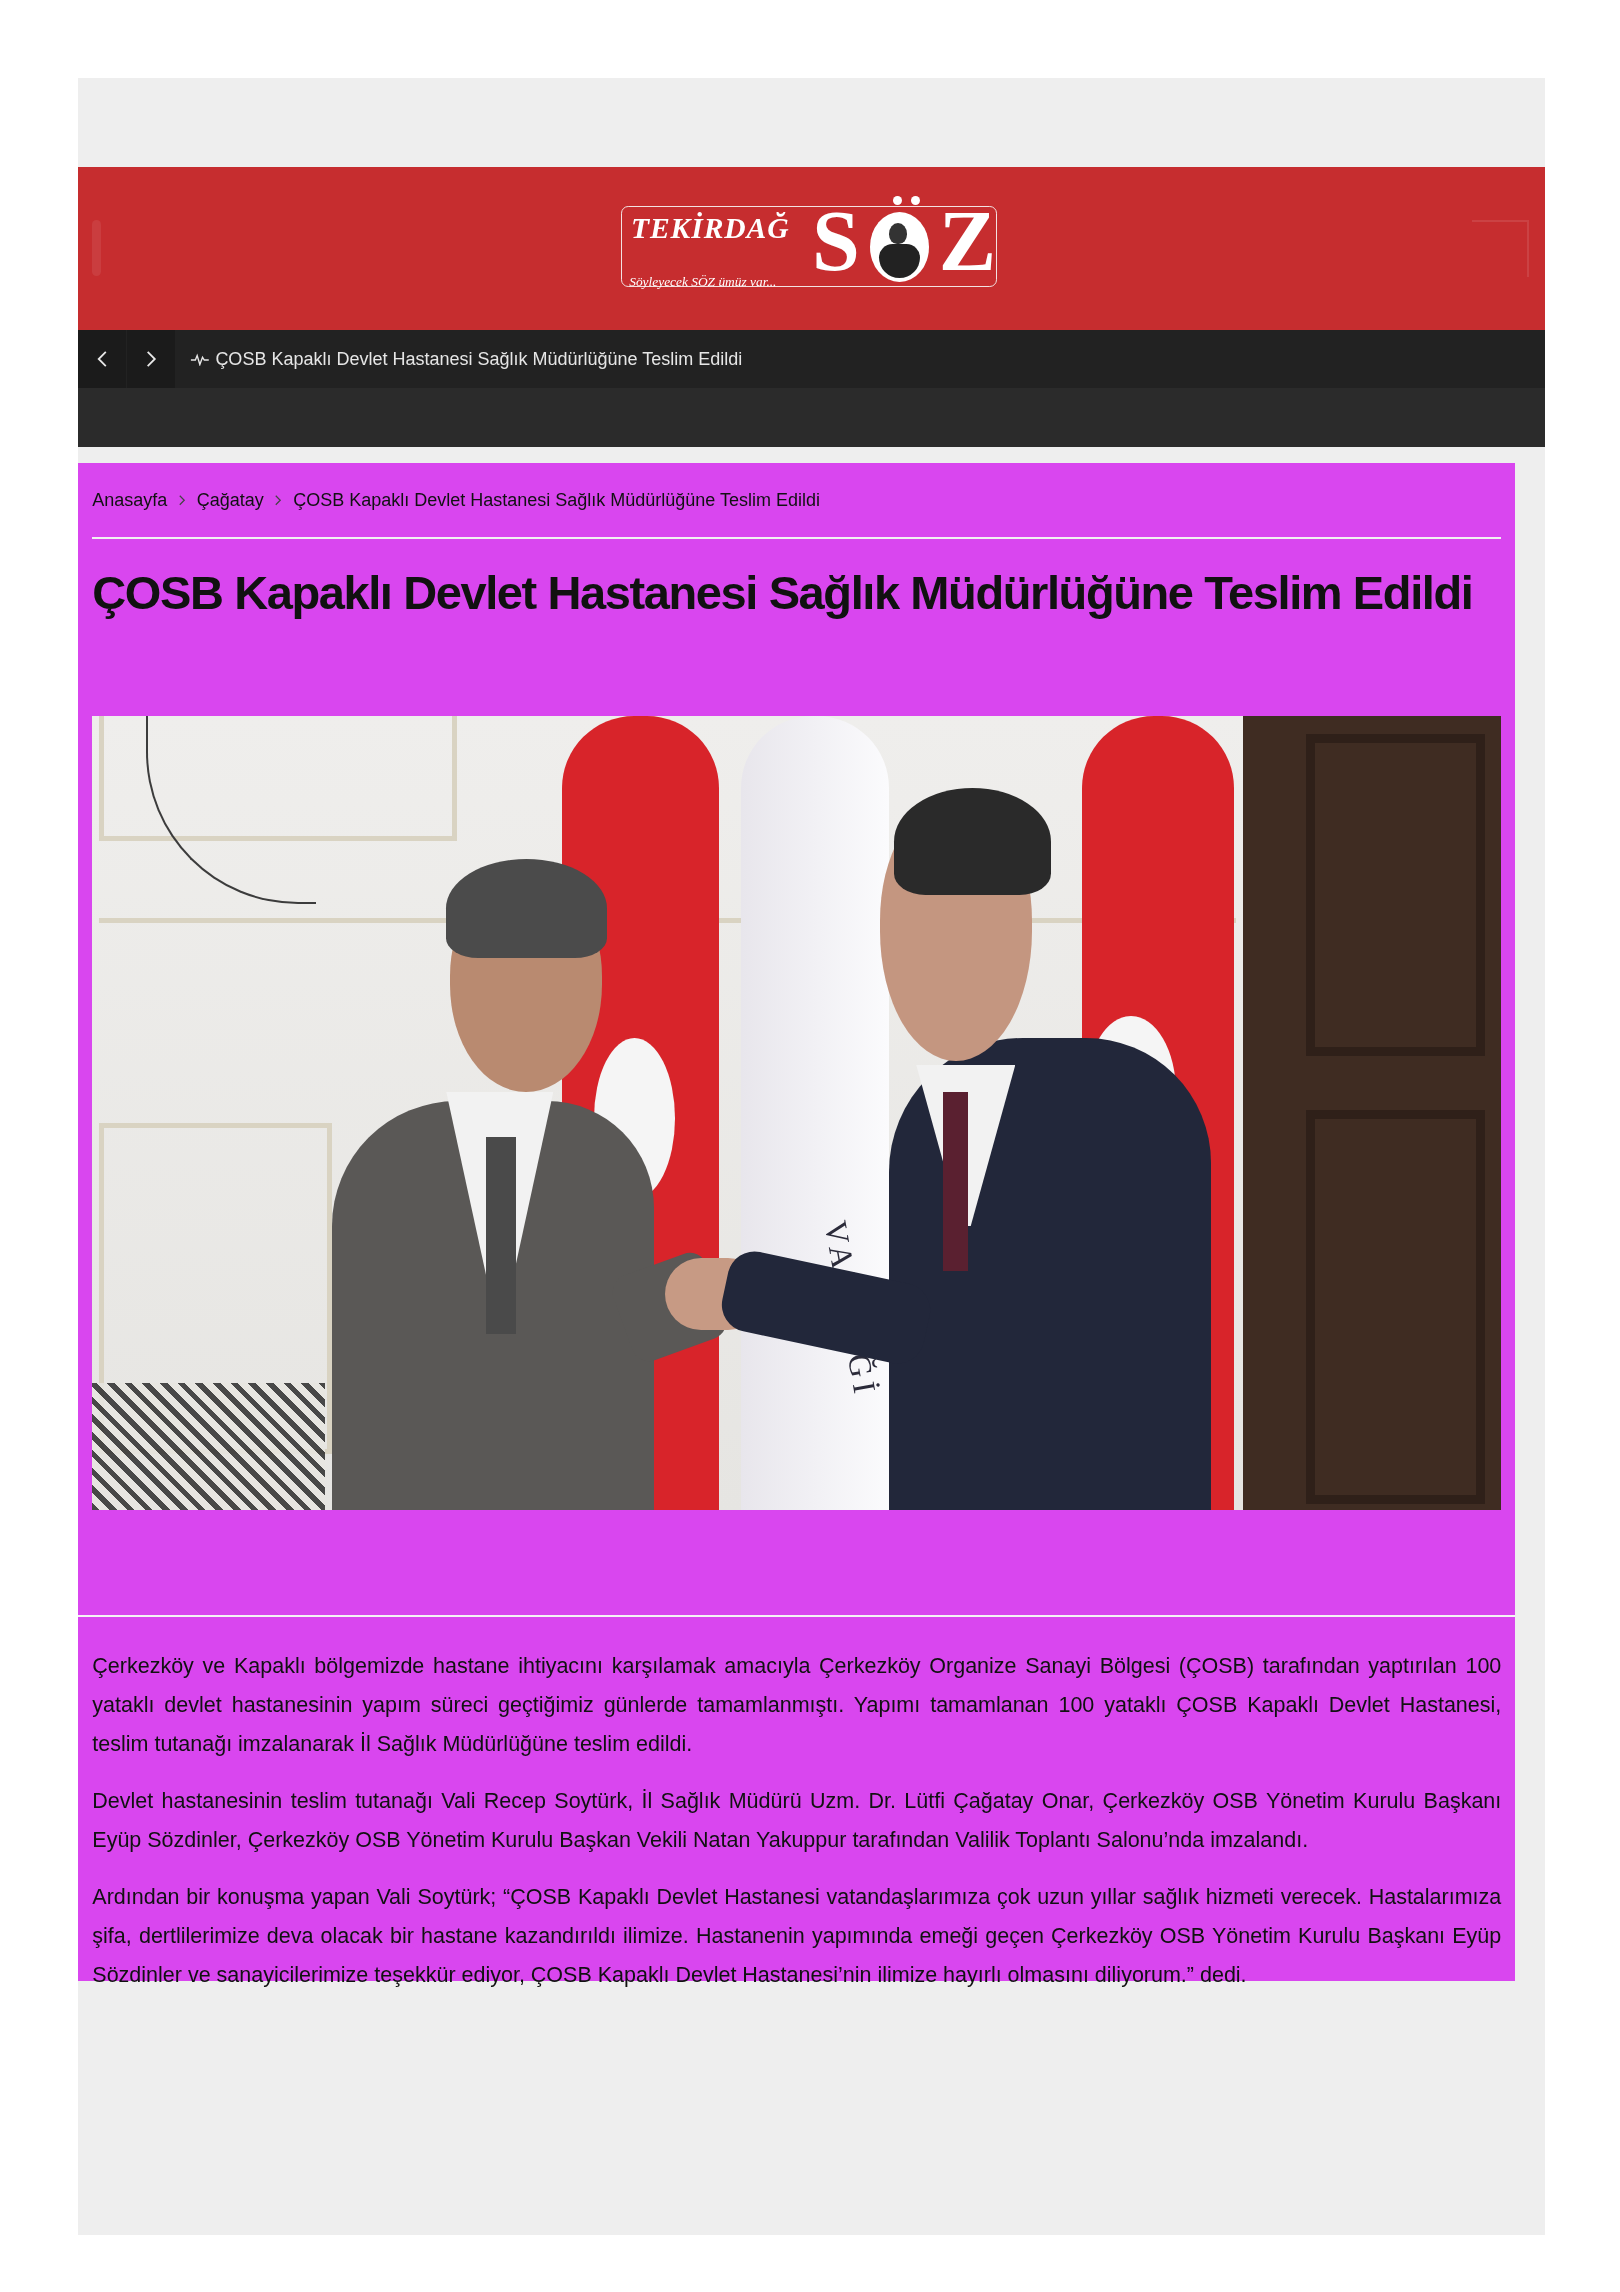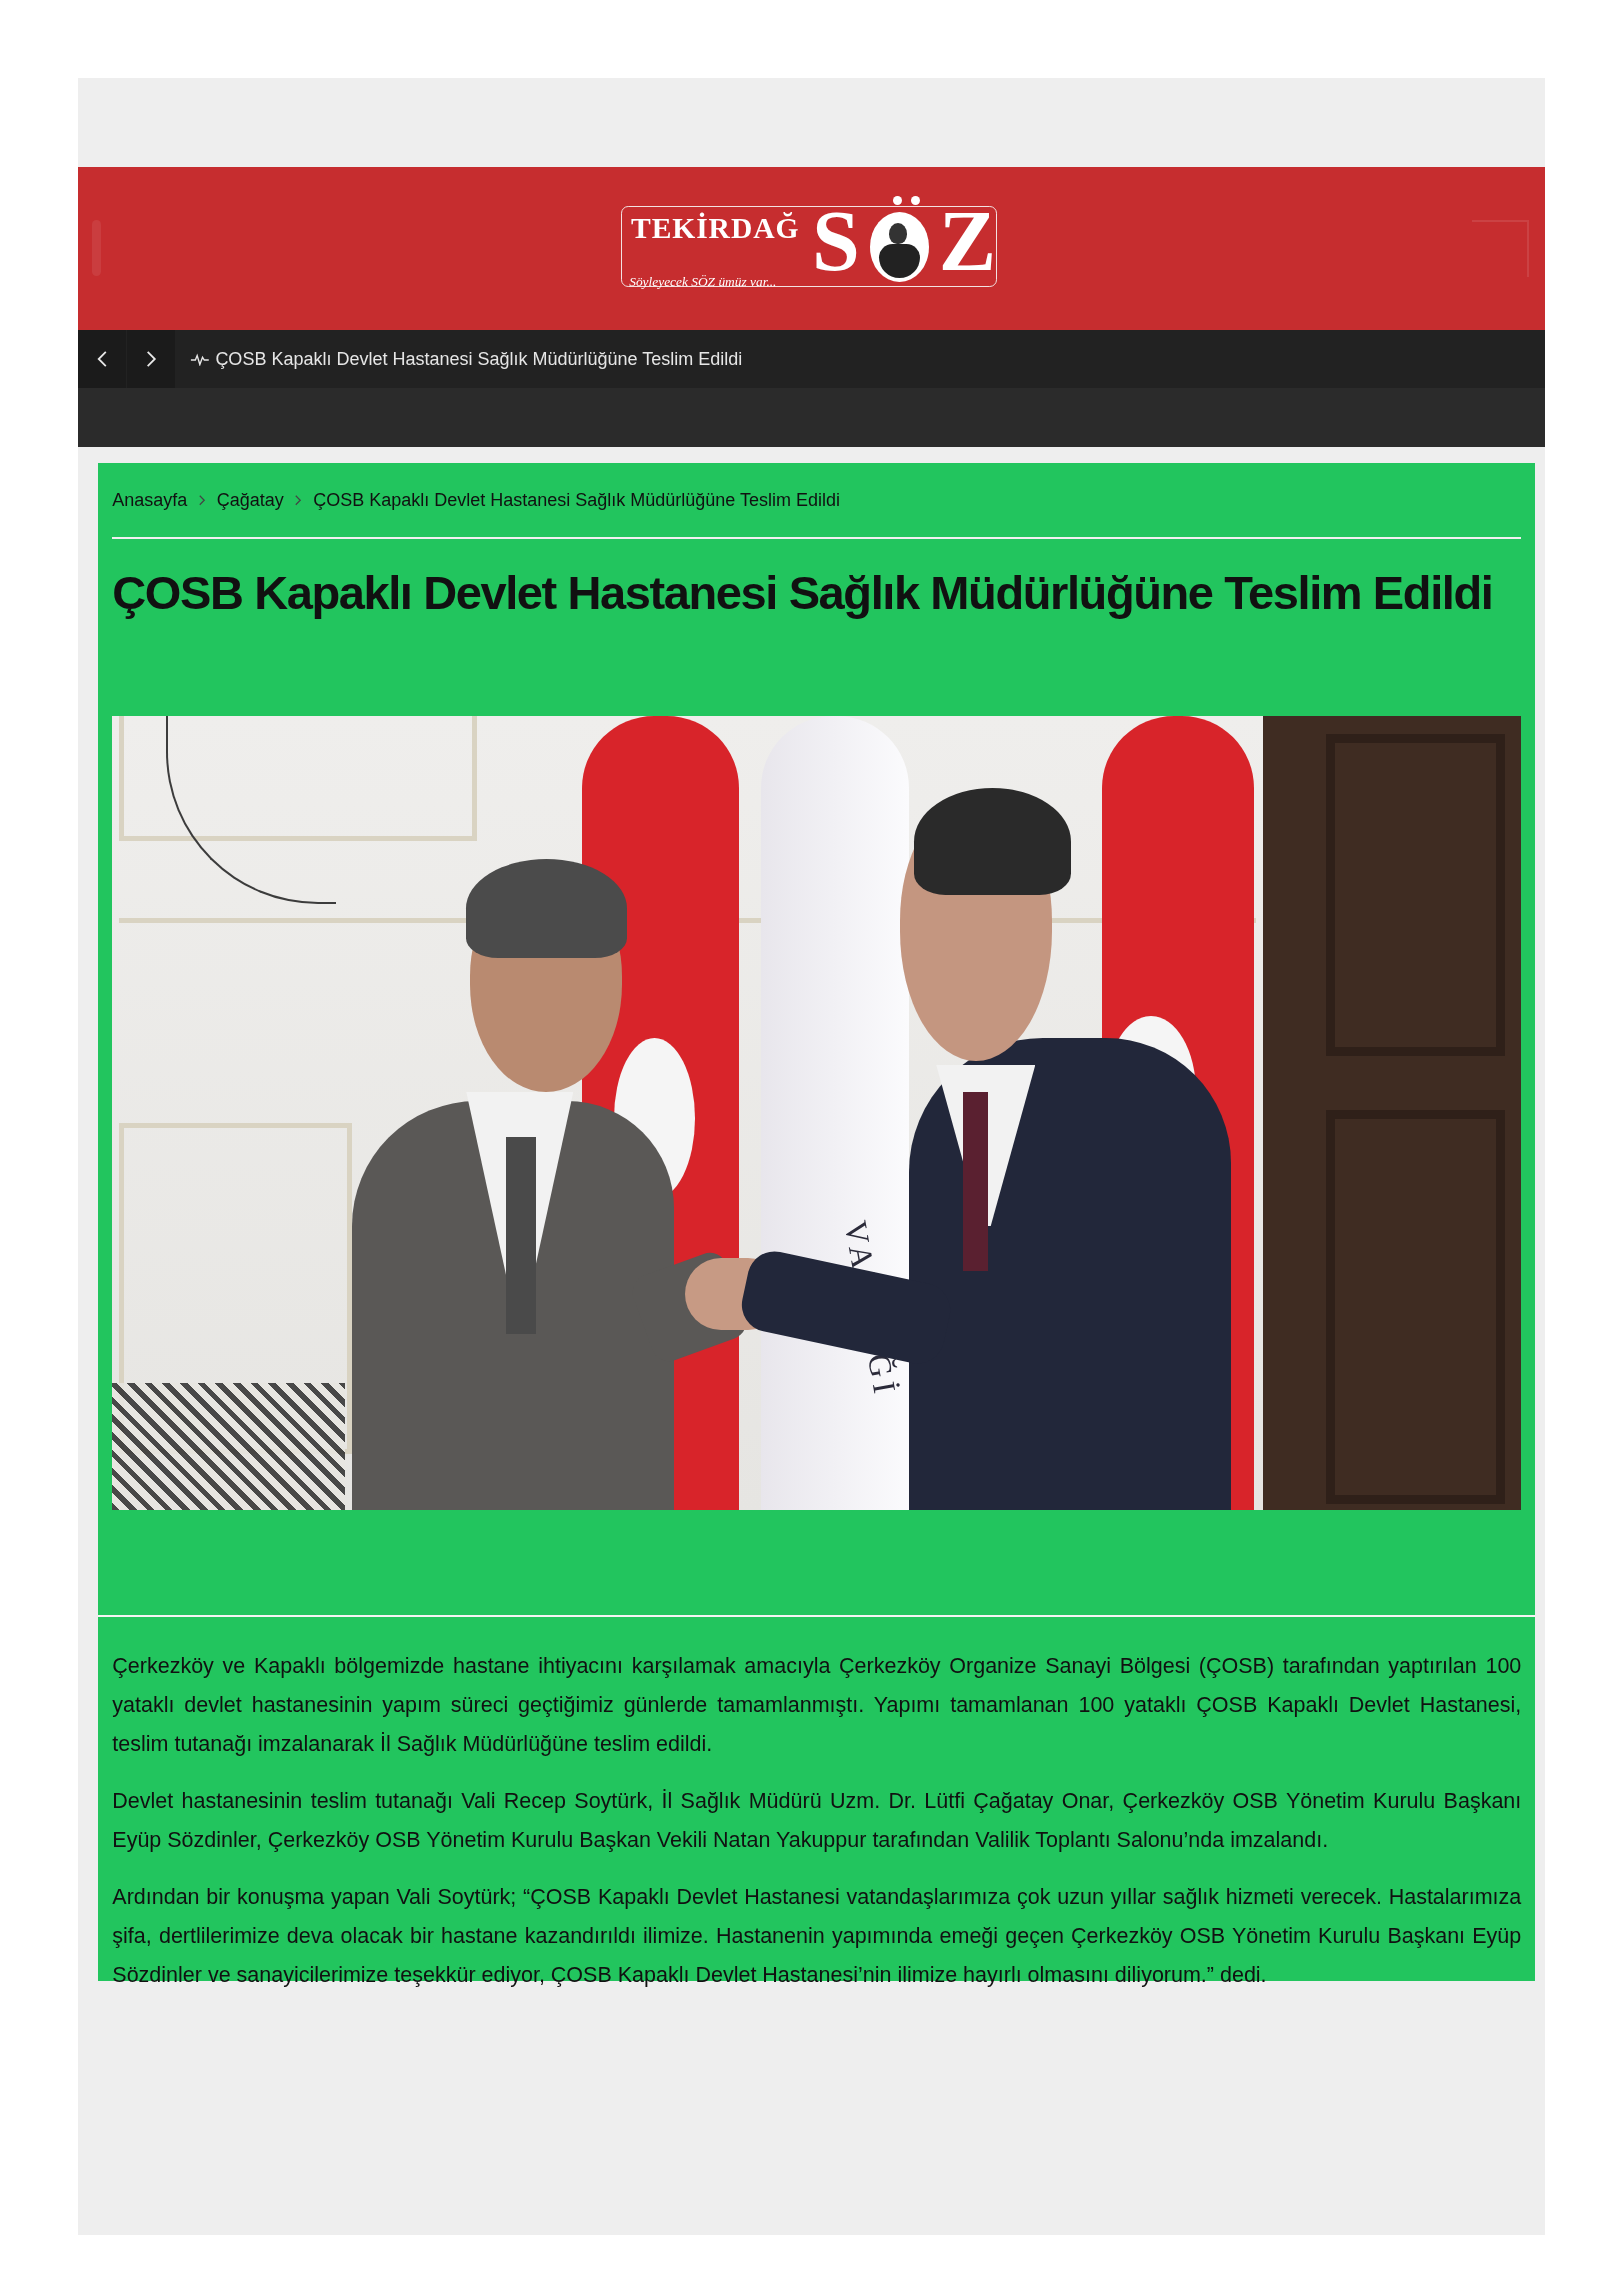--- a/index.html
+++ b/index.html
@@ -24,21 +24,21 @@
     position: absolute; left: 1394px; top: 53px; width: 57px; height: 57px;
     border-top: 2.7px solid rgba(255,255,255,0.10);
     border-right: 2.7px solid rgba(255,255,255,0.10);
   }
   .logo {
     position: absolute; left: 543px; top: 39px; width: 376px; height: 81px;
     border: 1.8px solid #f3e2e2; border-radius: 7.2px;
   }
   .logo-top {
     position: absolute; left: 9px; top: 5.4px;
-    font-family: "Liberation Serif", serif; font-weight: bold;
+    font-family: "Liberation Serif", serif; font-style: italic; font-weight: bold;
     font-size: 29.6px; color: #fff; letter-spacing: 0.9px; text-align: right;
   }
   .logo-slogan {
     position: absolute; left: 7.2px; top: 49px;
     font-family: "Liberation Serif", serif; font-style: italic; font-size: 13.4px; color: #fff; margin-top: 18px;
   }
   .logo-soz {
     position: absolute; left: 190px; top: -12.5px; width: 184px; height: 93px;
     display: flex; align-items: center; justify-content: space-between;
   }
@@ -77,21 +77,21 @@
     display: flex; align-items: center; margin-left: 14.3px; color: #e6e6e6; font-size: 18px;
   }
   .ticker-item svg { width: 19.7px; height: 14.3px; margin-right: 5.4px; }
 
   .navbar {
     position: absolute; left: 0; top: 310px; width: 1467px; height: 59px; background: #2b2b2b;
   }
 
   
   .card {
-    position: absolute; left: 20px; top: 385px; width: 1437px; height: 1518px; background: #22c55e;
+    position: absolute; left: 0; top: 385px; width: 1437px; height: 1518px; background: #d946ef;
   }
   .breadcrumb {
     position: absolute; left: 14.3px; top: 0; width: 1409px; height: 76px;
     display: flex; align-items: center; font-size: 18px; color: #111;
     border-bottom: 2.7px solid #f1f1f1;
   }
   .breadcrumb .sep { margin: 0 10.7px; display: inline-flex; }
   .breadcrumb .sep svg { width: 8px; height: 12.5px; }
   .breadcrumb a { color: #111; text-decoration: none; }
 

